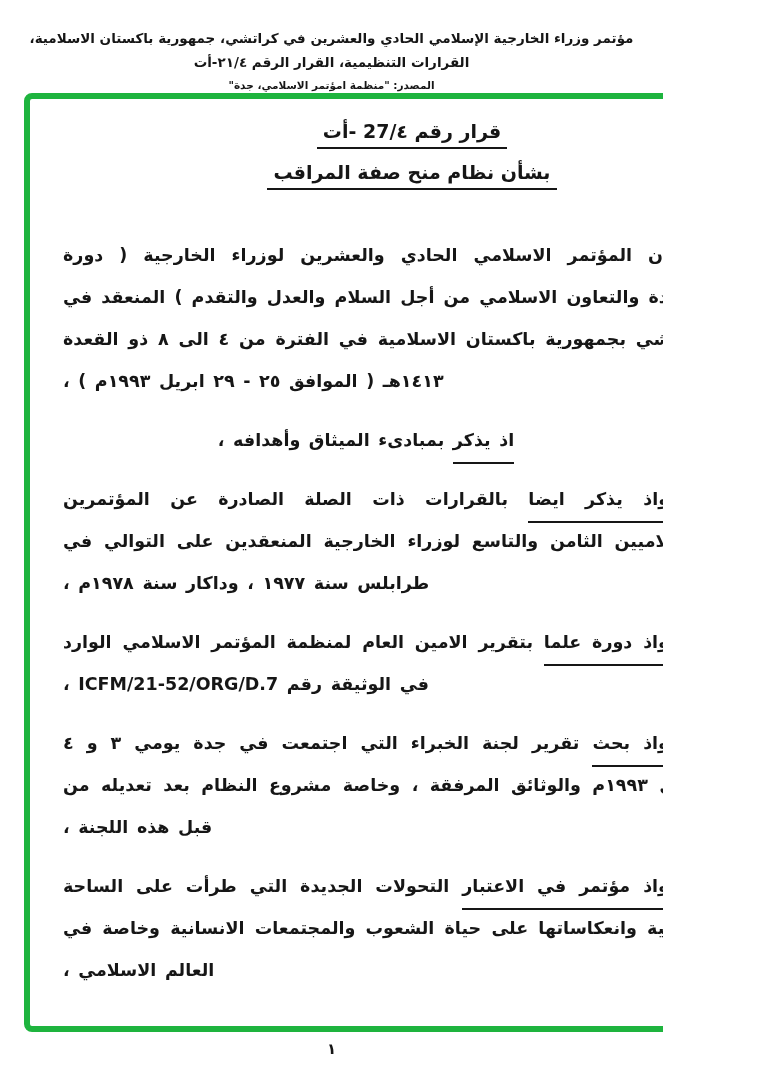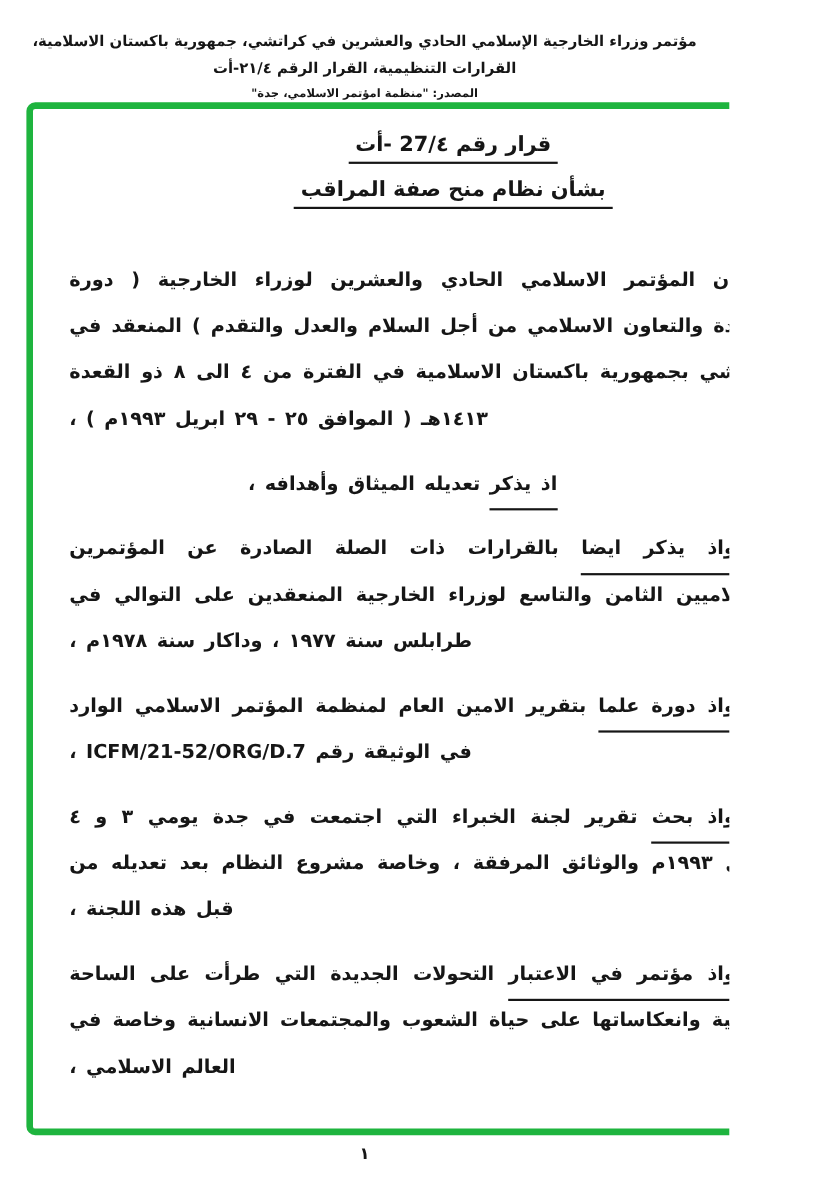--- a/index.html
+++ b/index.html
@@ -62,21 +62,21 @@
         <div class="t-line">
           <span class="t-underline">قرار رقم 27/٤ -أت</span>
         </div>
         <div class="t-line">
           <span class="t-underline">بشأن نظام منح صفة المراقب</span>
         </div>
       </div>
 
       <p class="para"><span>ان المؤتمر الاسلامي الحادي والعشرين لوزراء الخارجية ( دورة الوحدة والتعاون الاسلامي من أجل السلام والعدل والتقدم ) المنعقد في كراتشي بجمهورية باكستان الاسلامية في الفترة من ٤ الى ٨ ذو القعدة ١٤١٣هـ ( الموافق ٢٥ - ٢٩ ابريل ١٩٩٣م ) ،</span></p>
 
-      <p class="para center-last"><span class="lead">اذ يذكر</span><span> تعديله الميثاق وأهدافه ،</span></p>
+      <p class="para center-last"><span class="lead">اذ يذكر</span><span> بمبادىء الميثاق وأهدافه ،</span></p>
 
       <p class="para"><span class="lead">واذ يذكر ايضا</span><span> بالقرارات ذات الصلة الصادرة عن المؤتمرين الاسلاميين الثامن والتاسع لوزراء الخارجية المنعقدين على التوالي في طرابلس سنة ١٩٧٧ ، وداكار سنة ١٩٧٨م ،</span></p>
 
       <p class="para"><span class="lead">واذ دورة علما</span><span> بتقرير الامين العام لمنظمة المؤتمر الاسلامي الوارد في الوثيقة رقم ICFM/21-52/ORG/D.7 ،</span></p>
 
       <p class="para"><span class="lead">واذ بحث</span><span> تقرير لجنة الخبراء التي اجتمعت في جدة يومي ٣ و ٤ ابريل ١٩٩٣م والوثائق المرفقة ، وخاصة مشروع النظام بعد تعديله من قبل هذه اللجنة ،</span></p>
 
       <p class="para"><span class="lead">واذ مؤتمر في الاعتبار</span><span> التحولات الجديدة التي طرأت على الساحة الدولية وانعكاساتها على حياة الشعوب والمجتمعات الانسانية وخاصة في العالم الاسلامي ،</span></p>
 
     </div>

